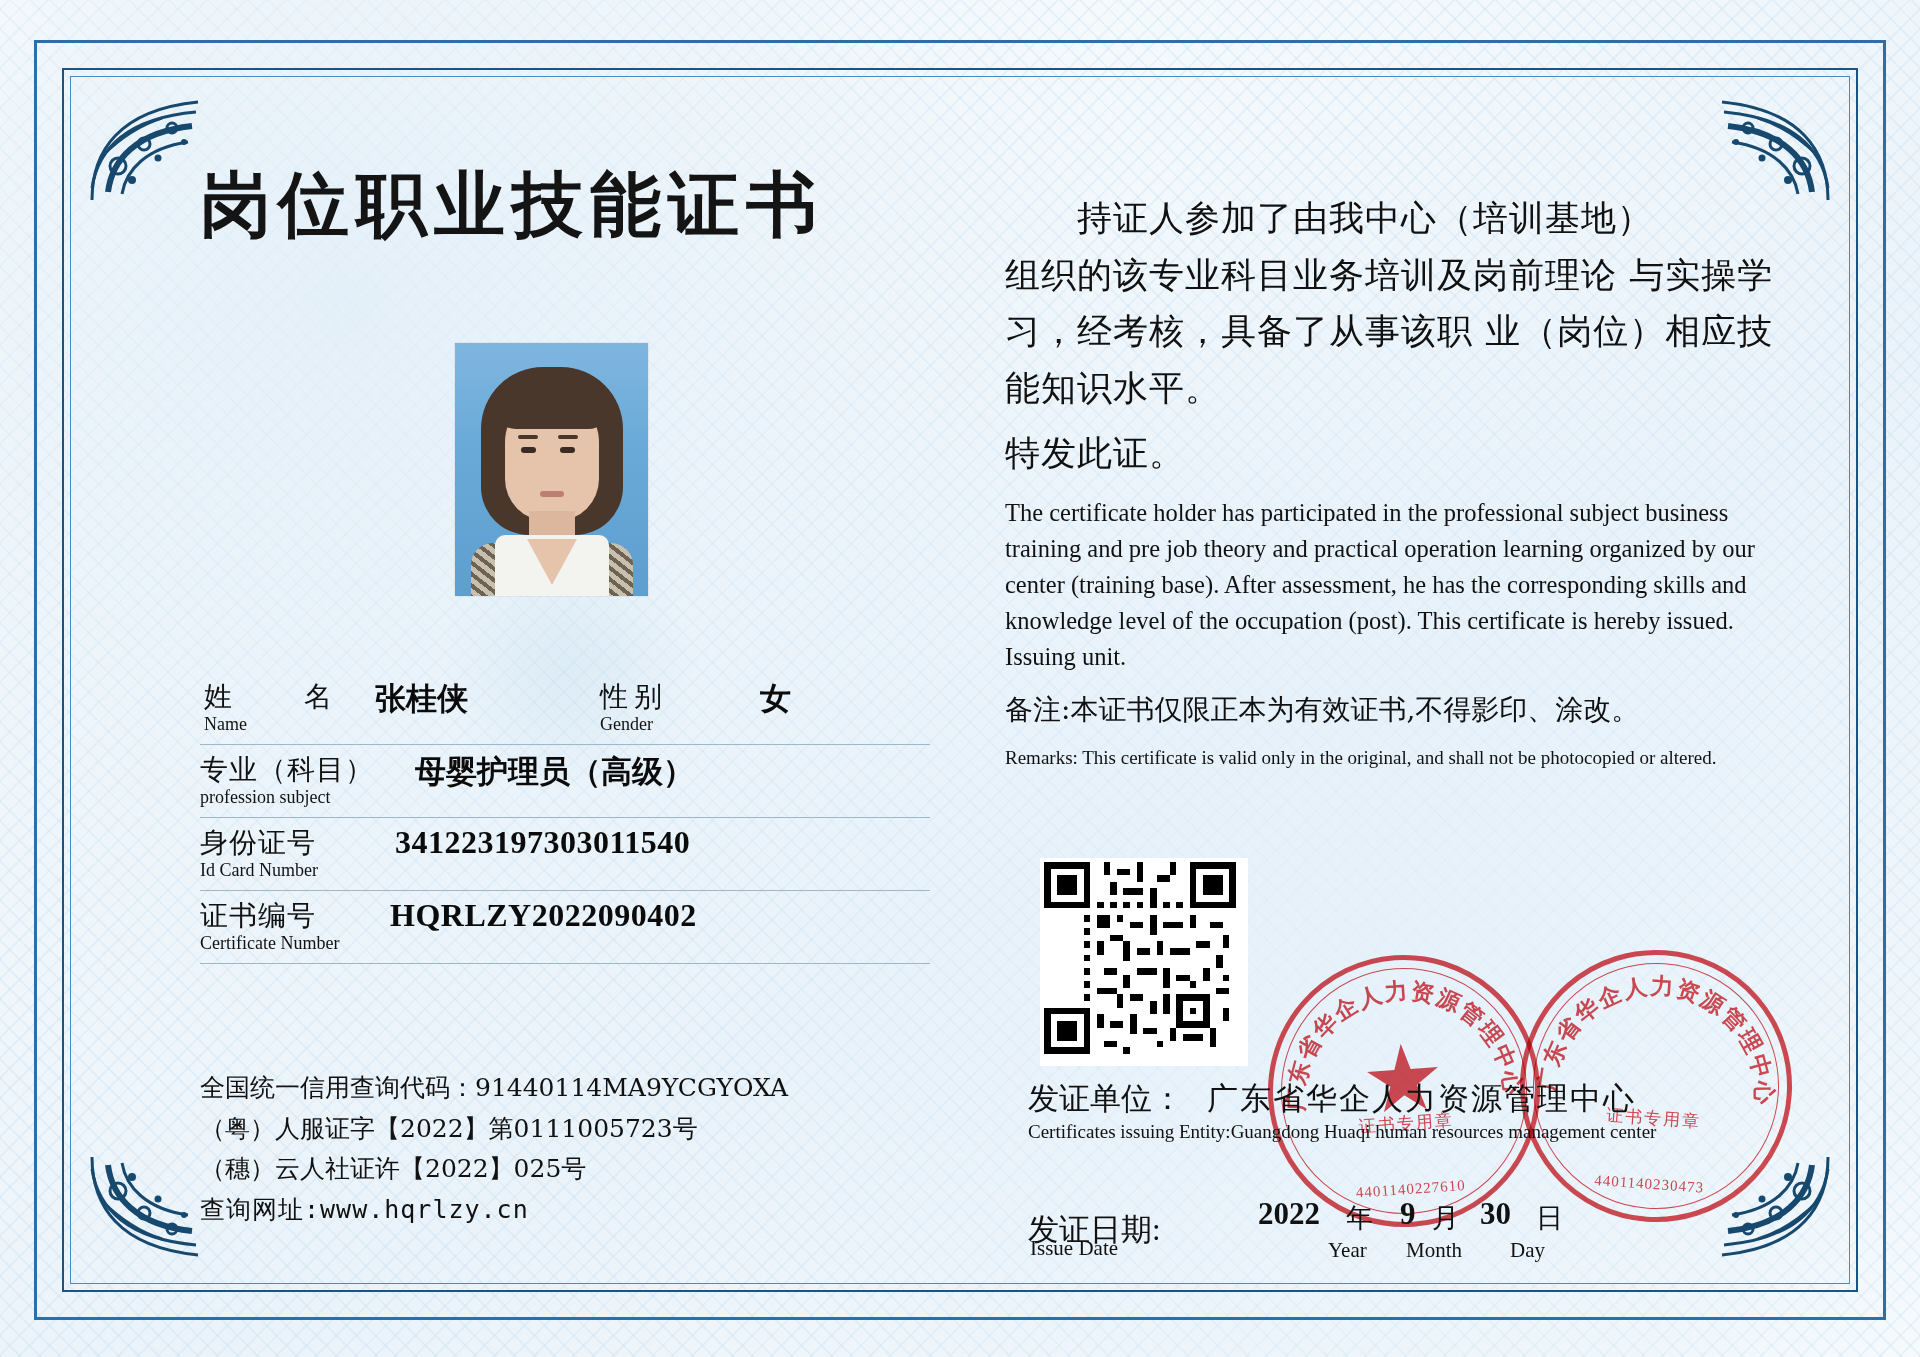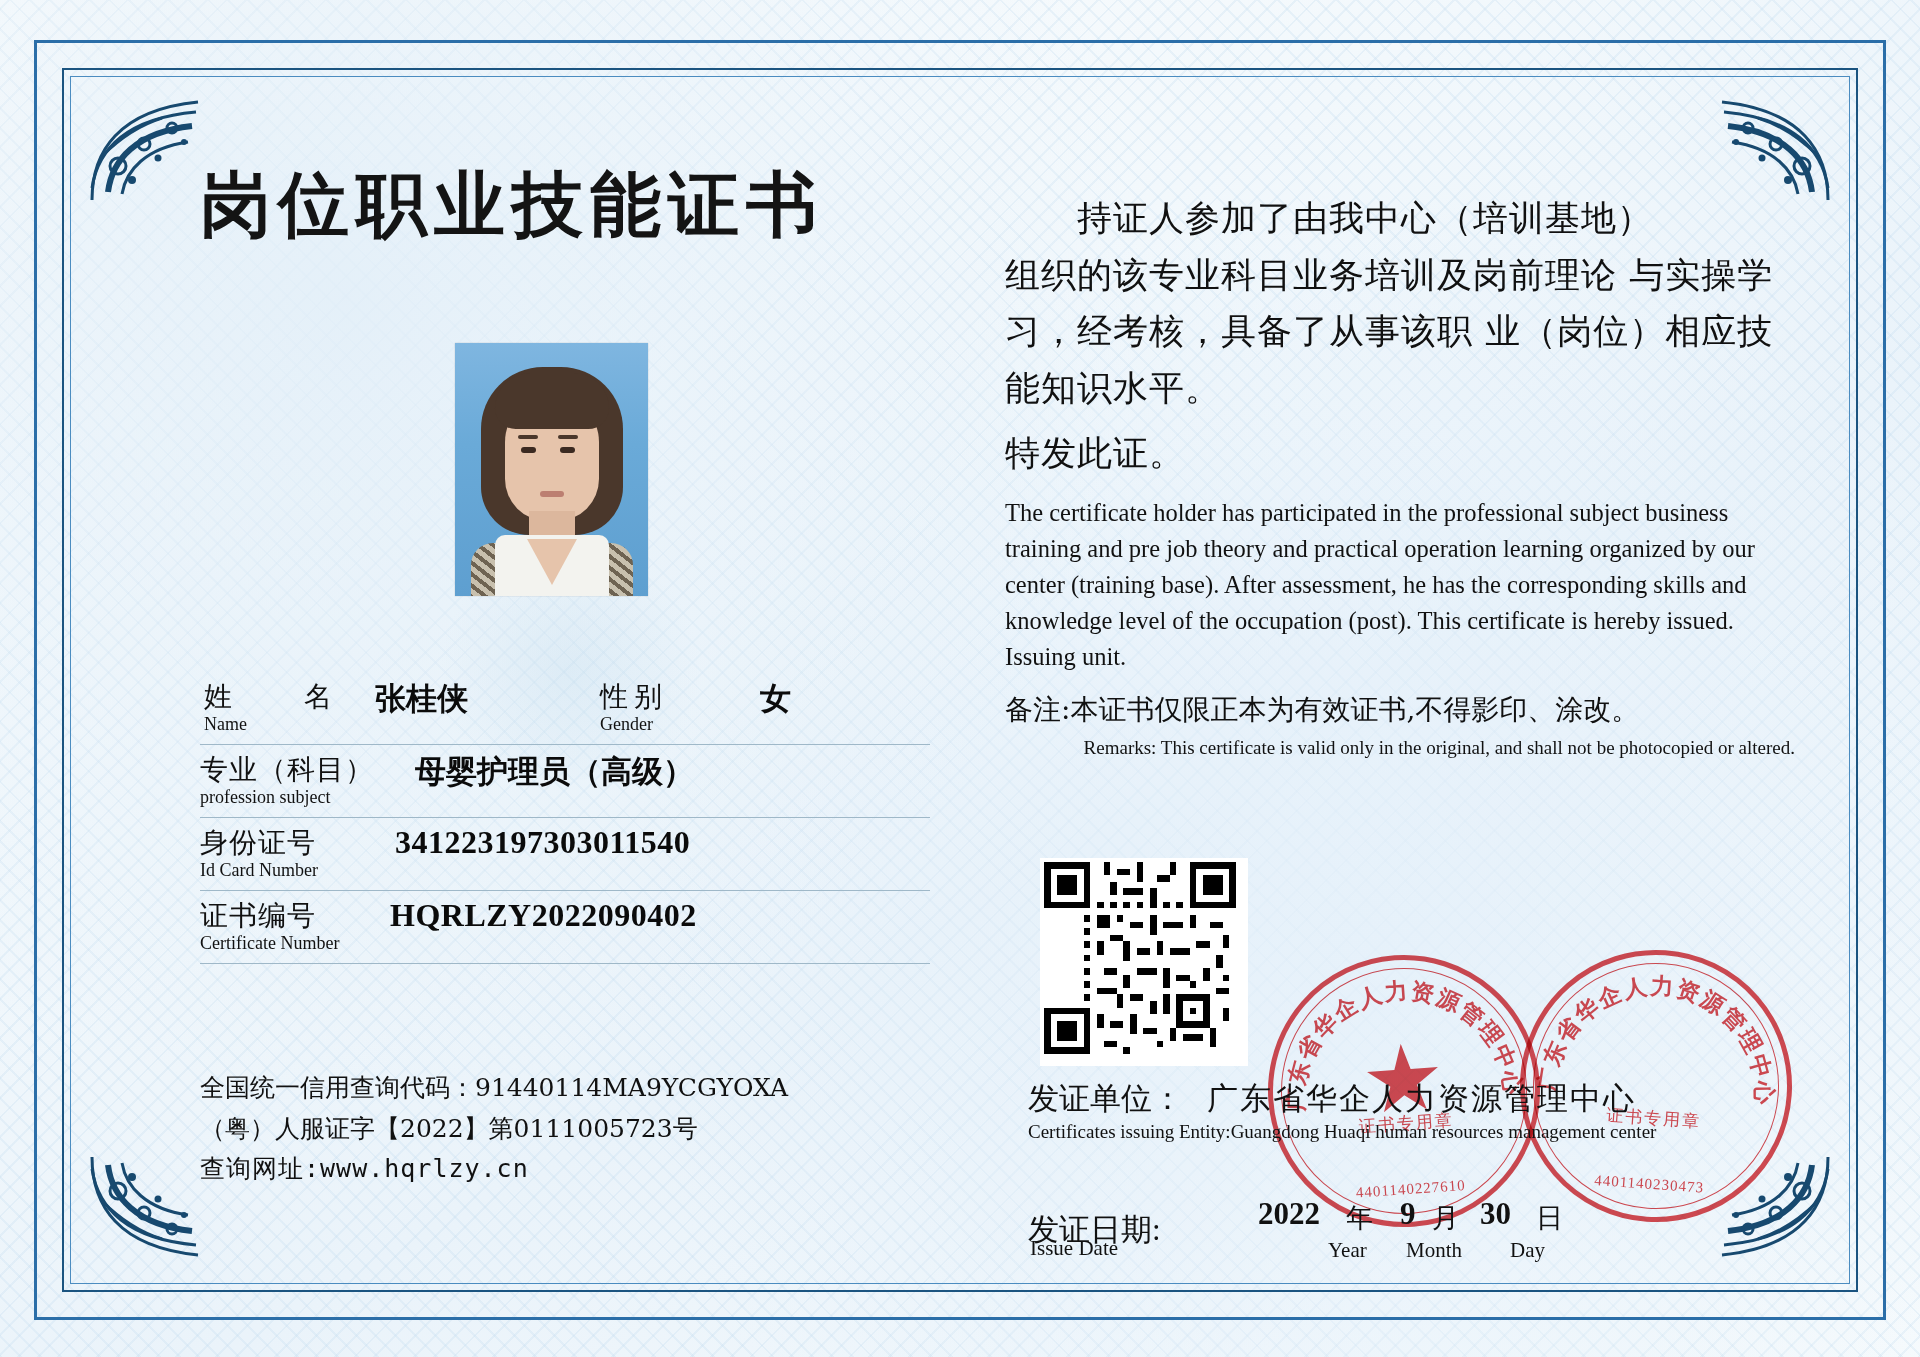--- a/index.html
+++ b/index.html
@@ -250,23 +250,22 @@
     margin-top: 16px;
     font-family: "DejaVu Serif", serif;
     font-size: 28px;
     color: #111;
     white-space: nowrap;
   }
   .remark-en {
     font-family: "Liberation Serif", serif;
     font-size: 19px;
     color: #111;
-    margin-top: 8px;
-    white-space: nowrap;
-    text-align: right;
+    margin-top: 18px;
+    white-space: nowrap;
   }
 
   .qr {
     position: absolute;
     left: 1040px; top: 858px;
     width: 200px; height: 200px;
     background: #fff;
     padding: 4px;
   }
   .qr svg { display:block; }
@@ -518,20 +517,21 @@
         <span class="cn">证书编号</span>
         <span class="en">Certificate Number</span>
       </div>
       <div class="val mono">HQRLZY2022090402</div>
     </div>
   </div>
 
   <div class="footer-lines">
     <div>全国统一信用查询代码：91440114MA9YCGYOXA</div>
     <div>（粤）人服证字【2022】第0111005723号</div>
+    <div>（穗）云人社证许【2022】025号</div>
     <div class="url">查询网址:www.hqrlzy.cn</div>
   </div>
 
   <div class="right-col">
     <div class="stmt-cn">
       <span class="indent">持证人参加了由我中心（培训基地）</span>
       <span>组织的该专业科目业务培训及岗前理论</span>
       <span>与实操学习，经考核，具备了从事该职</span>
       <span>业（岗位）相应技能知识水平。</span>
       <span class="tefa">特发此证。</span>

